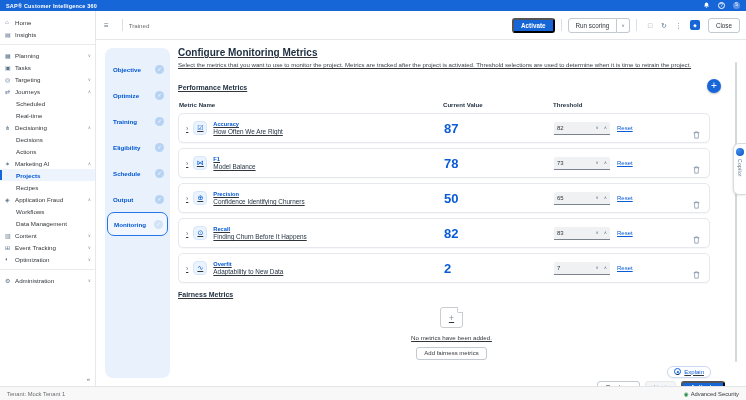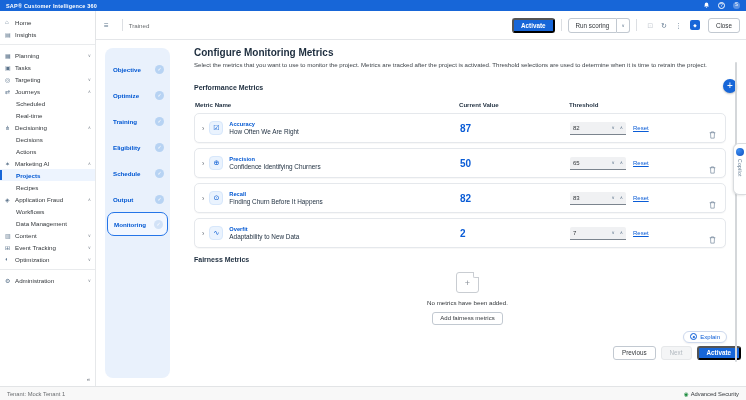--- a/index.html
+++ b/index.html
@@ -56,40 +56,40 @@
   .content { position:absolute; left:96px; top:40px; right:0; bottom:14px; background:#fff; }
 
   .wizard { position:absolute; left:9px; top:8px; width:65px; bottom:8px; background:#e9f1fc; border-radius:8px; padding-top:8px; }
   .step { height:26px; display:flex; align-items:center; padding:0 6px 0 8px; }
   .step .slabel { color:#0057d2; font-size:6.2px; font-weight:bold; }
   .step .scheck { margin-left:auto; width:9px; height:9px; border-radius:50%; background:#b7d3f3; color:#fff;
     font-size:5px; display:flex; align-items:center; justify-content:center; }
   .step.active { margin:0 2px; padding:0 4px 0 6px; height:24px; border:1px solid #2575e8; border-radius:7px; background:#f2f7ff; }
   .step.active .scheck { background:#d2e2f7; }
 
-  .main { position:absolute; left:98px; top:0; width:547px; padding-top:7px; }
+  .main { position:absolute; left:82px; top:0; width:547px; padding-top:7px;text-decoration:underline; }
   h1.cfg { font-size:10px; color:#1d2d3e; margin-bottom:3px; }
   .desc { font-size:6.1px; color:#3d4349; white-space:nowrap; margin-bottom:8px; }
   .perf-head { position:relative; margin-bottom:7px; }
   .sec-h { font-size:7px; font-weight:bold; color:#1d2d3e; }
   .plus-btn { position:absolute; right:4px; top:3px; width:14px; height:14px; border-radius:50%; background:#1766d8;
     color:#fff; font-size:10px; line-height:1; display:flex; align-items:center; justify-content:center;
     box-shadow:0 1px 2px rgba(0,0,0,.25); }
   .thead { position:relative; height:8px; margin-bottom:4px; }
   .thead span { position:absolute; top:0; font-size:6.1px; font-weight:bold; color:#1d2d3e; }
   .th-name { left:1px; } .th-value { left:265px; } .th-th { left:375px; }
 
   .mcard { position:relative; width:532px; height:30px; border:1px solid #e5e8ec; border-radius:5px;
     background:#fff; margin-bottom:5px; box-shadow:0 1px 1px rgba(0,0,0,.03); display:flex; align-items:center; padding-left:7px; }
   .row-chev { color:#69707a; font-size:7px; margin-right:5px; }
   .micon { width:14px; height:14px; border-radius:4px; background:#eaf3fe; border:1px solid #d7e7fb; color:#0057d2;
     font-size:7px; display:flex; align-items:center; justify-content:center; margin-right:6px; }
   .mtxt .mname { font-size:5.7px; font-weight:bold; color:#0057d2; margin-bottom:1px; }
   .mtxt .mdesc { font-size:6.4px; color:#1d2d3e; }
-  .mval { position:absolute; left:265px; font-size:10px; font-weight:bold; color:#0a5cd6; }
+  .mval { position:absolute; left:265px; font-size:13px; font-weight:bold; color:#0a5cd6; }
   .stepper { position:absolute; left:375px; width:56px; height:13px; background:#f0f1f3;
     border-bottom:1px solid #7b848e; border-radius:2px 2px 0 0; display:flex; align-items:center; padding:0 3px; }
   .stepper .stv { font-size:6px; color:#32363a; }
   .stepper .stbtns { margin-left:auto; display:flex; gap:5px; color:#5b738b; font-size:4.5px; }
   .reset { position:absolute; left:438px; font-size:6px; color:#0a5cd6; text-decoration:underline; }
   .trash { position:absolute; right:9px; top:11px; }
 
   .fair-h { margin-top:8px; margin-bottom:0; }
   .empty { text-align:center; }
   .file-ic { position:relative; width:23px; height:21px; margin:9px auto 0; border:1px solid #c9cdd2; border-radius:3px;
@@ -326,20 +326,42 @@
             </span>
         </span>
         <span class="reset">Reset</span>
         <span class="trash">
           <svg width="7" height="8" viewBox="0 0 12 14">
               <path d="M1 3h10M4 3V1.5h4V3M2.5 3l.5 9.5h6l.5-9.5" stroke="#5b738b" stroke-width="1" fill="none"></path>
             </svg>
         </span>
       </div>
 
+      <div class="mcard">
+        <span class="row-chev">›</span>
+        <span class="micon">⋈</span>
+        <span class="mtxt">
+          <div class="mname">F1</div>
+          <div class="mdesc">Model Balance</div>
+        </span>
+        <span class="mval">78</span>
+        <span class="stepper">
+          <span class="stv">73</span>
+          <span class="stbtns">
+              <span>∨</span>
+              <span>∧</span>
+            </span>
+        </span>
+        <span class="reset">Reset</span>
+        <span class="trash">
+          <svg width="7" height="8" viewBox="0 0 12 14">
+              <path d="M1 3h10M4 3V1.5h4V3M2.5 3l.5 9.5h6l.5-9.5" stroke="#5b738b" stroke-width="1" fill="none"></path>
+            </svg>
+        </span>
+      </div>
 
       <div class="mcard">
         <span class="row-chev">›</span>
         <span class="micon">⊕</span>
         <span class="mtxt">
           <div class="mname">Precision</div>
           <div class="mdesc">Confidence Identifying Churners</div>
         </span>
         <span class="mval">50</span>
         <span class="stepper">

